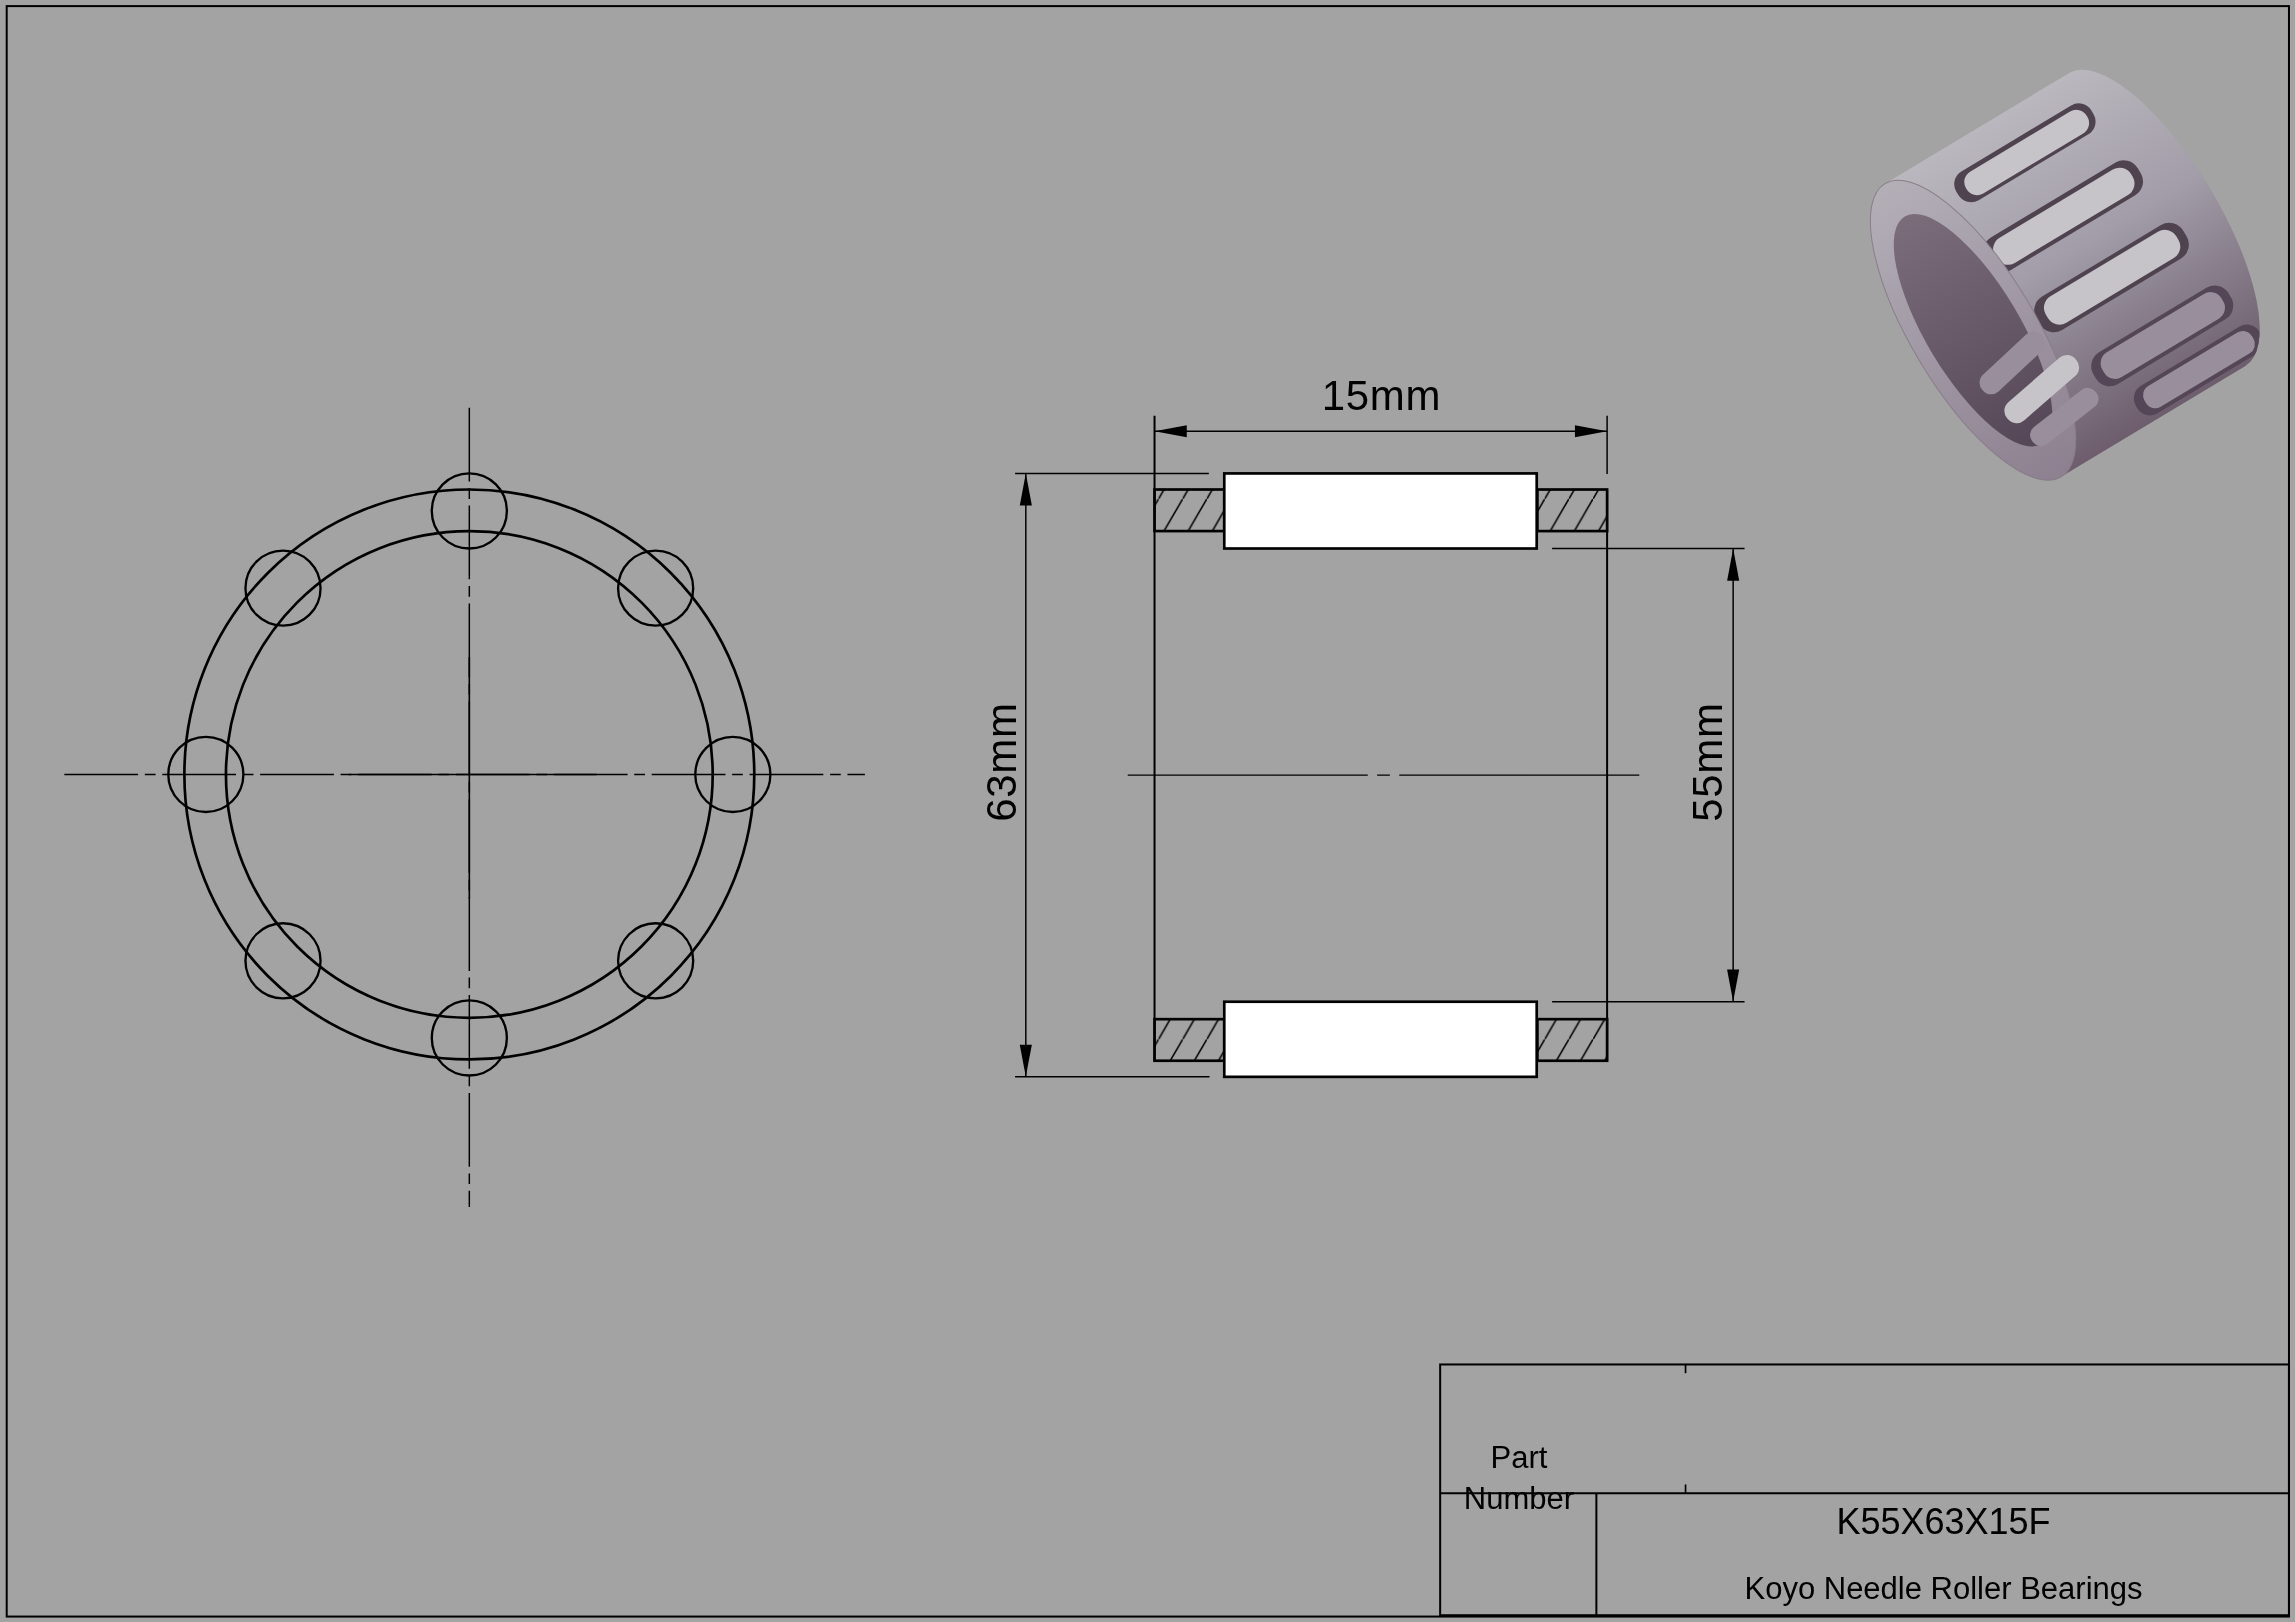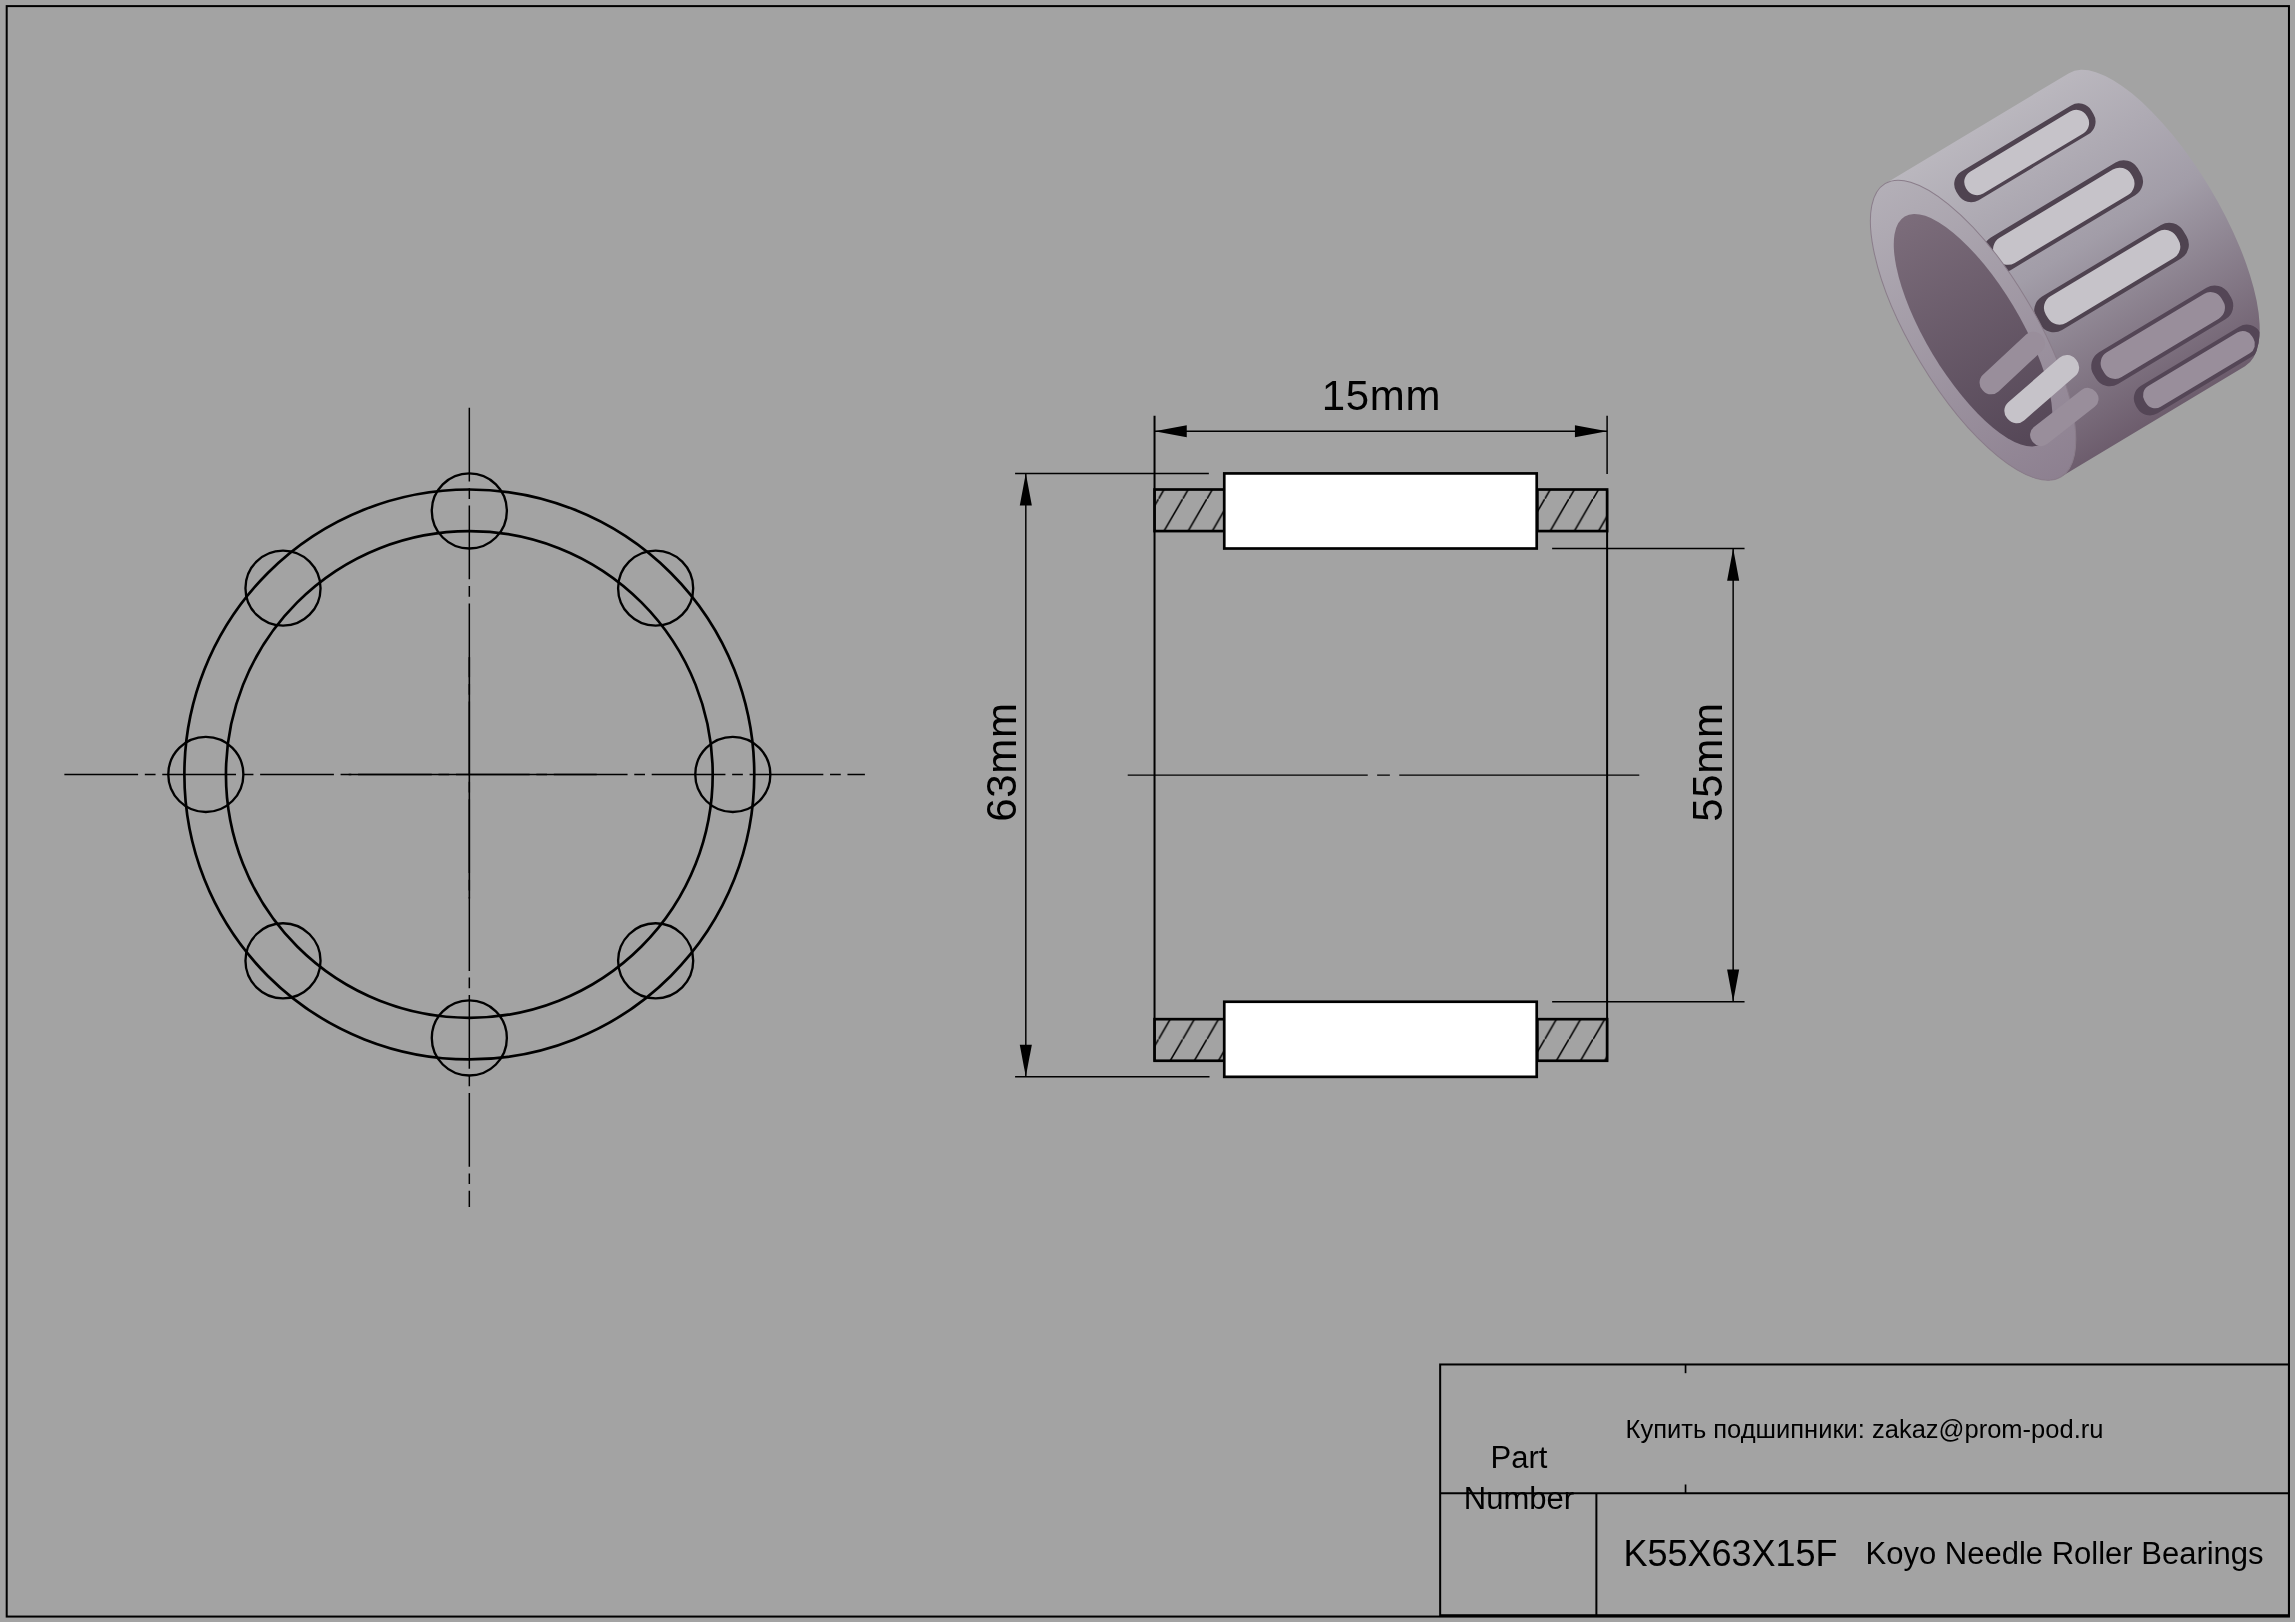--- a/index.html
+++ b/index.html
@@ -13,21 +13,21 @@
   }
   svg{position:absolute;left:0;top:0;}
   .lbl{position:absolute;display:flex;align-items:center;justify-content:center;
        text-align:center;color:#000;white-space:nowrap;}
   .dim-label{font-size:42px;letter-spacing:0.7px;}
   .rot{transform:rotate(-90deg);}
   .tb-contact{font-size:25.5px;}
   .tb-partlabel{font-size:31px;line-height:1.32;white-space:normal;}
   .tb-pn{font-size:36px;}
   .tb-desc{font-size:31px;}
-  .pn-cell{position:absolute;display:flex;flex-direction:row;align-items:center;
+  .pn-cell{position:absolute;display:flex;flex-direction:column;align-items:center;
            justify-content:center;gap:28px;}
 </style>
 </head>
 <body>
 
 <div class="sheet">
 
   <svg width="2295" height="1622" viewBox="0 0 3423 2419">
     <defs>
 
@@ -157,21 +157,20 @@
       <line x1="2514" y1="2214" x2="2514" y2="2227" stroke-width="2.5"></line>
     </g>
   </svg>
 
   <div class="lbl dim-label" style="left:1281px;top:367px;width:201px;height:57px;">15mm</div>
 
   <div class="lbl dim-label rot" style="left:901px;top:732px;width:201px;height:60px;">63mm</div>
 
   <div class="lbl dim-label rot" style="left:1607px;top:732px;width:201px;height:60px;">55mm</div>
 
-  <div class="lbl tb-contact" style="left:1440px;top:1365px;width:849px;height:129px;">Купить подшипники: zakaz@prom-pod.ru</div>
 
   <div class="lbl tb-partlabel" style="left:1461px;top:1418px;width:116px;height:122px;">Part Number</div>
 
   <div class="pn-cell" style="left:1597px;top:1493px;width:693px;height:122px;">
     <div class="tb-pn">K55X63X15F</div>
     <div class="tb-desc">Koyo Needle Roller Bearings</div>
   </div>
 
 </div>
 

